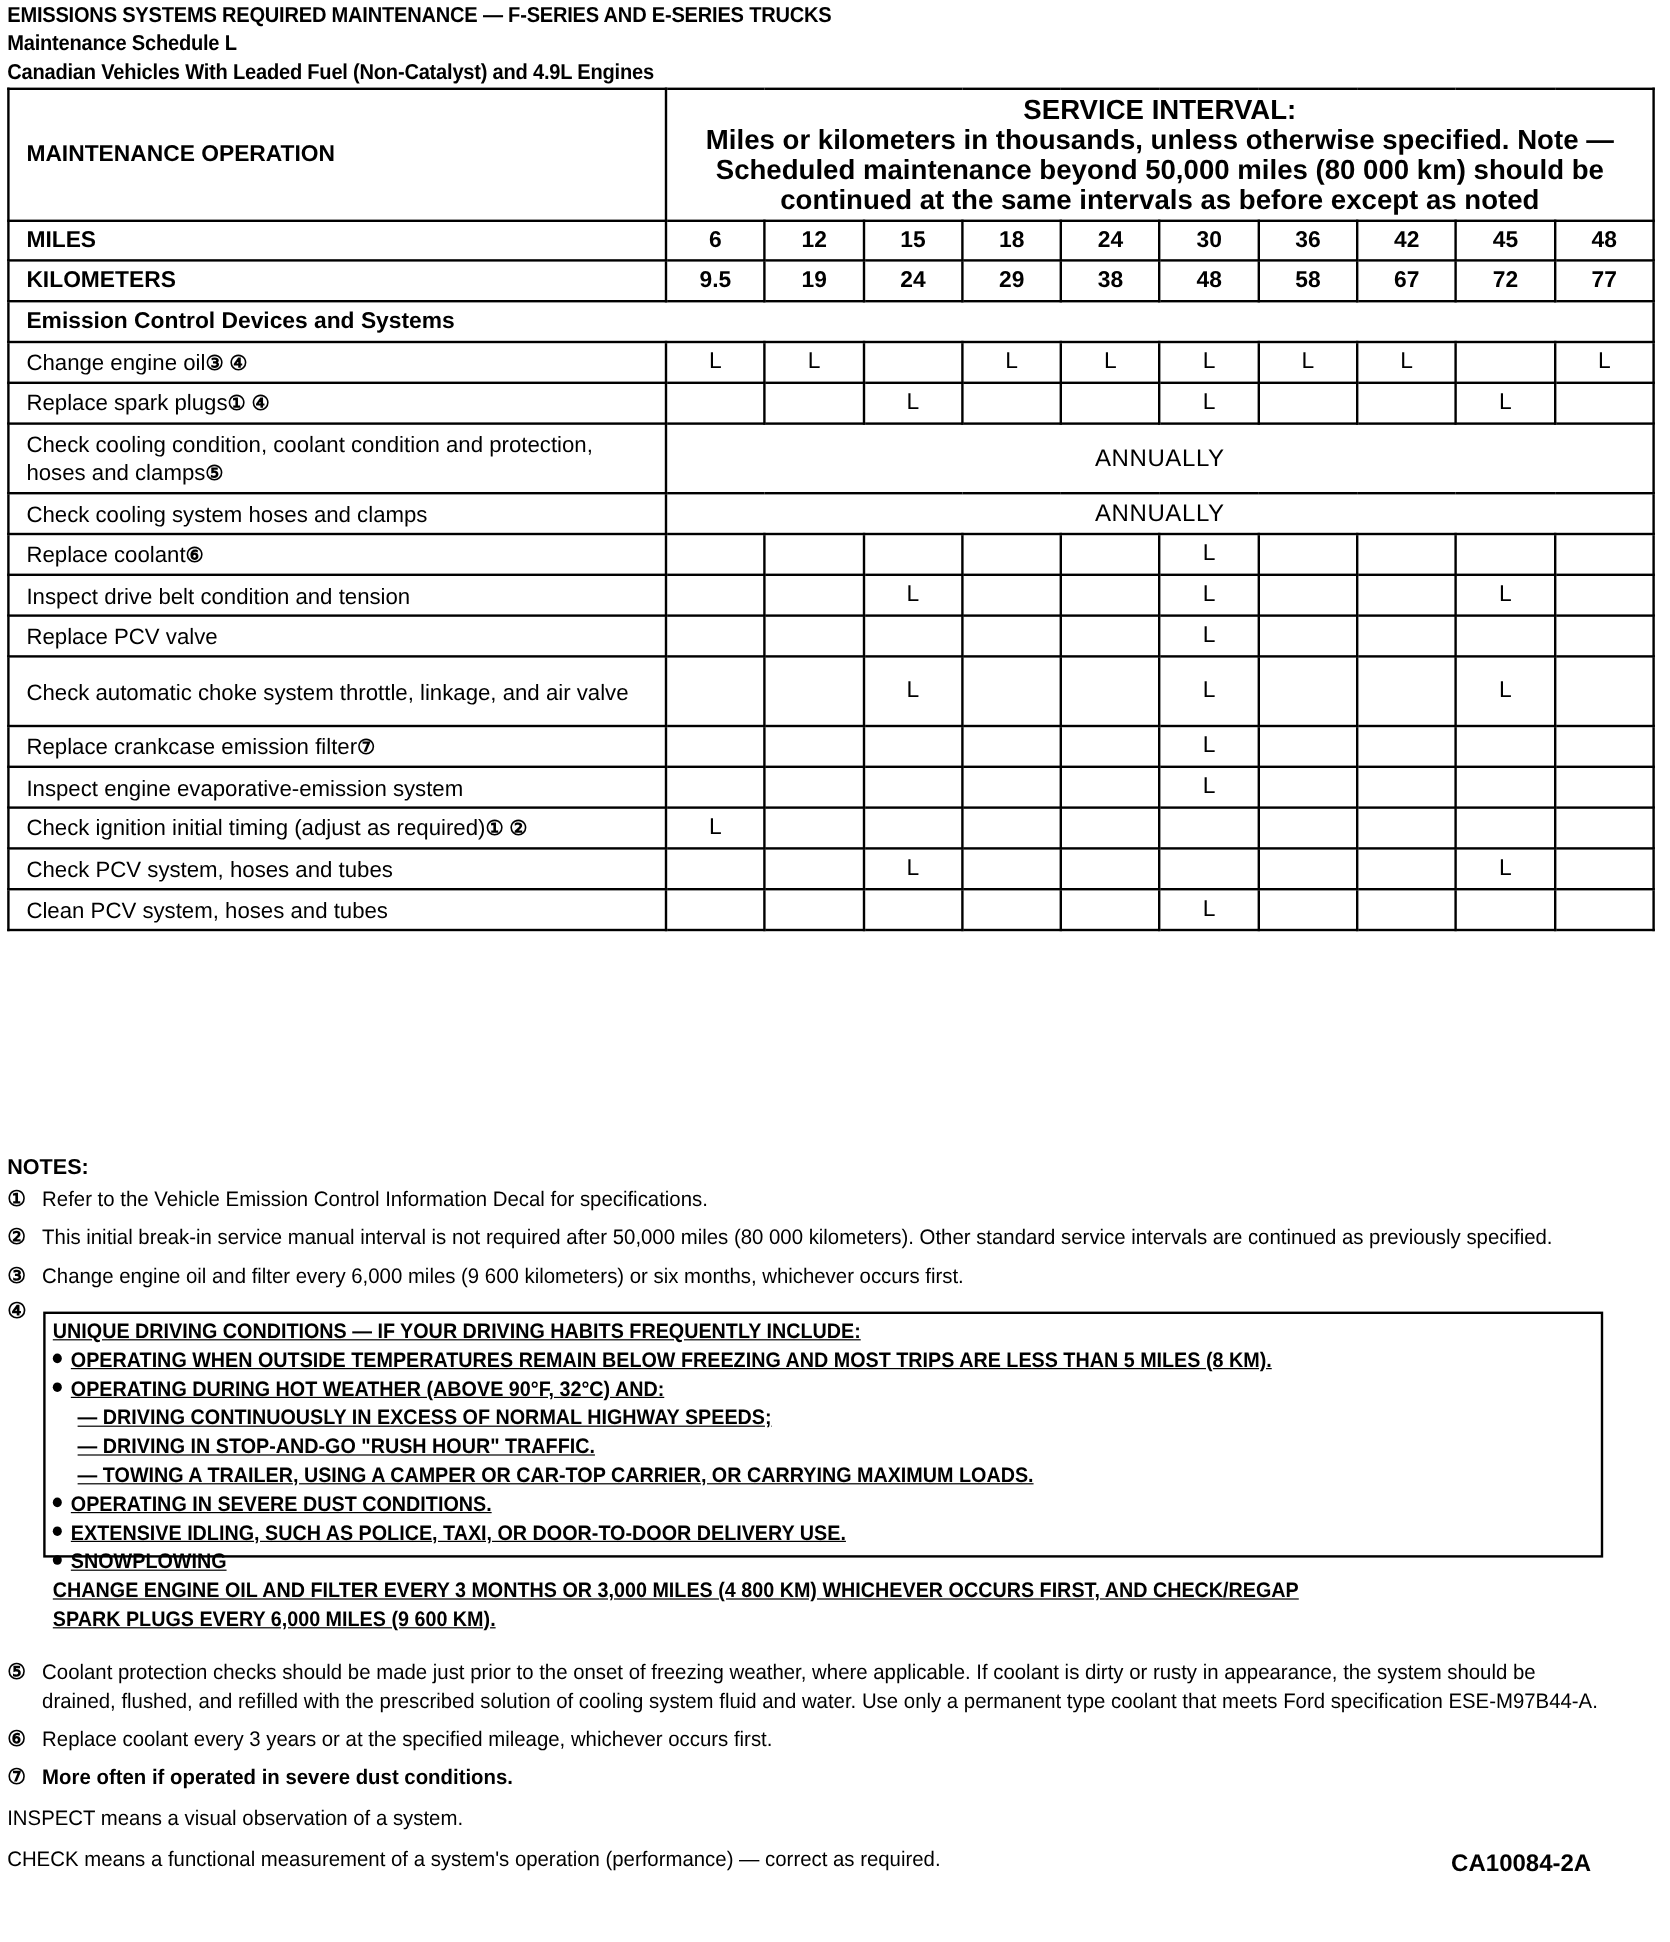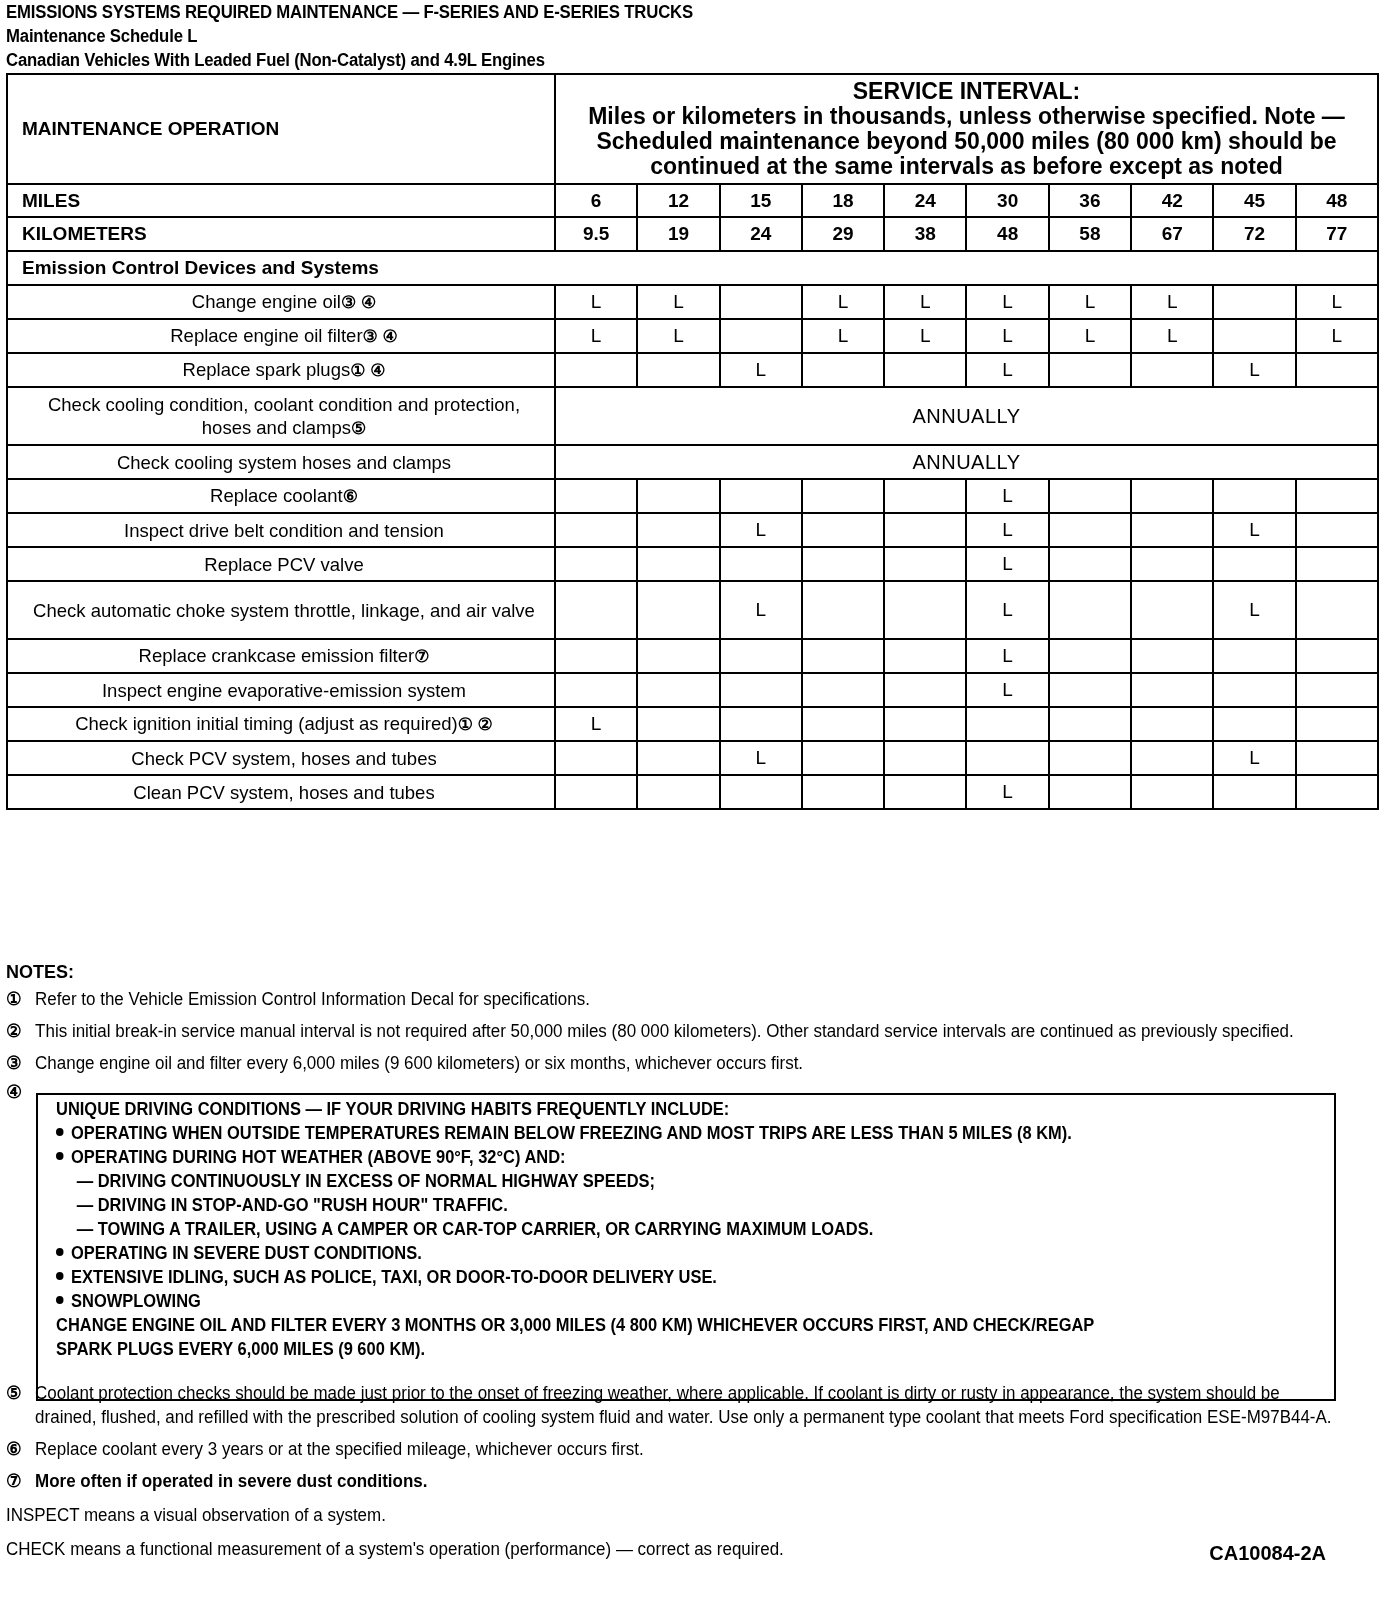--- a/index.html
+++ b/index.html
@@ -32,40 +32,40 @@
     padding: 4px 8px !important; vertical-align: middle;
   }
   .lbl-bold { font-weight: bold; font-size: 19px; padding-left: 14px !important; text-align: left; }
   .num { font-weight: bold; font-size: 19px; text-align: center; }
   tr.r-miles td { height: 31px; }
   tr.r-km td { height: 32px; }
   tr.r-sec td { height: 32px; border-radius: 13px; }
   tr.r1 td { height: 32px; }
   tr.r2 td { height: 56px; }
   .op-text {
-    font-size: 18.5px; text-align: center; padding-left: 14px !important; line-height: 23px;
+    font-size: 18.5px; text-align: left; padding-left: 14px !important; line-height: 23px;
     padding-right: 8px !important;
   }
   .mark { font-size: 19px; text-align: center; }
   .annual { font-size: 20px; text-align: center; letter-spacing: 0.5px; }
   .circ { font-size: 17px; font-weight: bold; }
 
   .notes { position: absolute; left: 6px; top: 918px; width: 1380px; font-family: "Liberation Sans", sans-serif; margin-top: 43px; }
   .notes-title { font-weight: bold; font-size: 18px; line-height: 22px; }
   .note {
     position: relative; padding-left: 30px; font-size: 17.5px; line-height: 24px;
     margin-top: 4px; transform: scaleX(0.97); transform-origin: left;
   }
   .note .nmark { position: absolute; left: 0; top: 0; font-size: 18px; font-weight: bold; }
   .note.bold { font-weight: bold; }
   .note4 { position: relative; padding-left: 30px; margin-top: 6px; height: 292px; }
   .note4 .nmark { position: absolute; left: 0; top: 0; font-size: 18px; font-weight: bold; }
   .box {
-    position: absolute; left: 30px; top: 12px; width: 1300px; height: 308px;
-    border: 2px solid #000; padding: 2px 0 0 18px; box-sizing: border-box;
+    position: absolute; left: 30px; top: 12px; width: 1300px; height: 205px;
+    border: 2px solid #000; padding: 2px 0 0 6px; box-sizing: border-box; text-decoration: underline;
   }
   .box-line {
     font-weight: bold; font-size: 17.5px; line-height: 24px; white-space: nowrap;
     transform: scaleX(0.94); transform-origin: left;
   }
   .box-line.sub { padding-left: 22px; }
   .bullet { display: inline-block; width: 8px; height: 8px; border-radius: 50%; background: #000; margin-right: 8px; vertical-align: middle; position: relative; top: -2px; }
   .def { font-size: 17.5px; line-height: 24px; margin-top: 10px; transform: scaleX(0.97); transform-origin: left; }
   .code { position: absolute; right: 66px; top: 1542px; font-weight: bold; font-size: 20px; font-family: "Liberation Sans", sans-serif; }
 </style>
@@ -136,33 +136,20 @@
         <td class="mark"></td>
         <td class="mark">L</td>
         <td class="mark">L</td>
         <td class="mark">L</td>
         <td class="mark">L</td>
         <td class="mark">L</td>
         <td class="mark"></td>
         <td class="mark">L</td>
       </tr>
       <tr class="r1">
-        <td class="op-text"><span>Replace engine oil filter</span><span class="circ">③ ④</span></td>
-        <td class="mark">L</td>
-        <td class="mark">L</td>
-        <td class="mark"></td>
-        <td class="mark">L</td>
-        <td class="mark">L</td>
-        <td class="mark">L</td>
-        <td class="mark">L</td>
-        <td class="mark">L</td>
-        <td class="mark"></td>
-        <td class="mark">L</td>
-      </tr>
-      <tr class="r1">
         <td class="op-text"><span>Replace spark plugs</span><span class="circ">① ④</span></td>
         <td class="mark"></td>
         <td class="mark"></td>
         <td class="mark">L</td>
         <td class="mark"></td>
         <td class="mark"></td>
         <td class="mark">L</td>
         <td class="mark"></td>
         <td class="mark"></td>
         <td class="mark">L</td>

